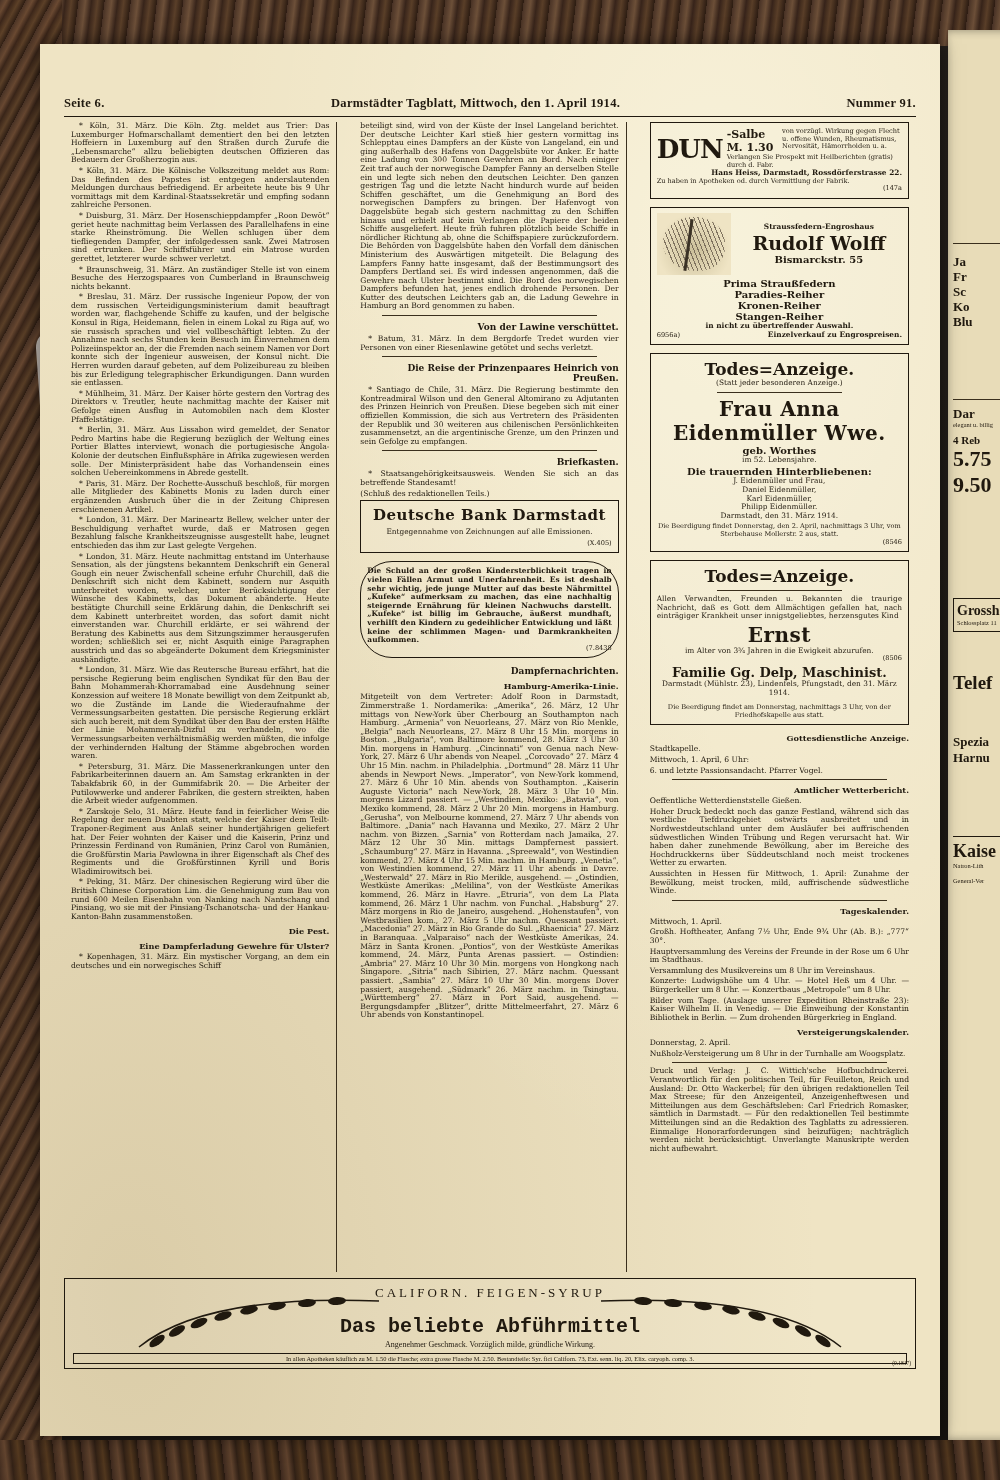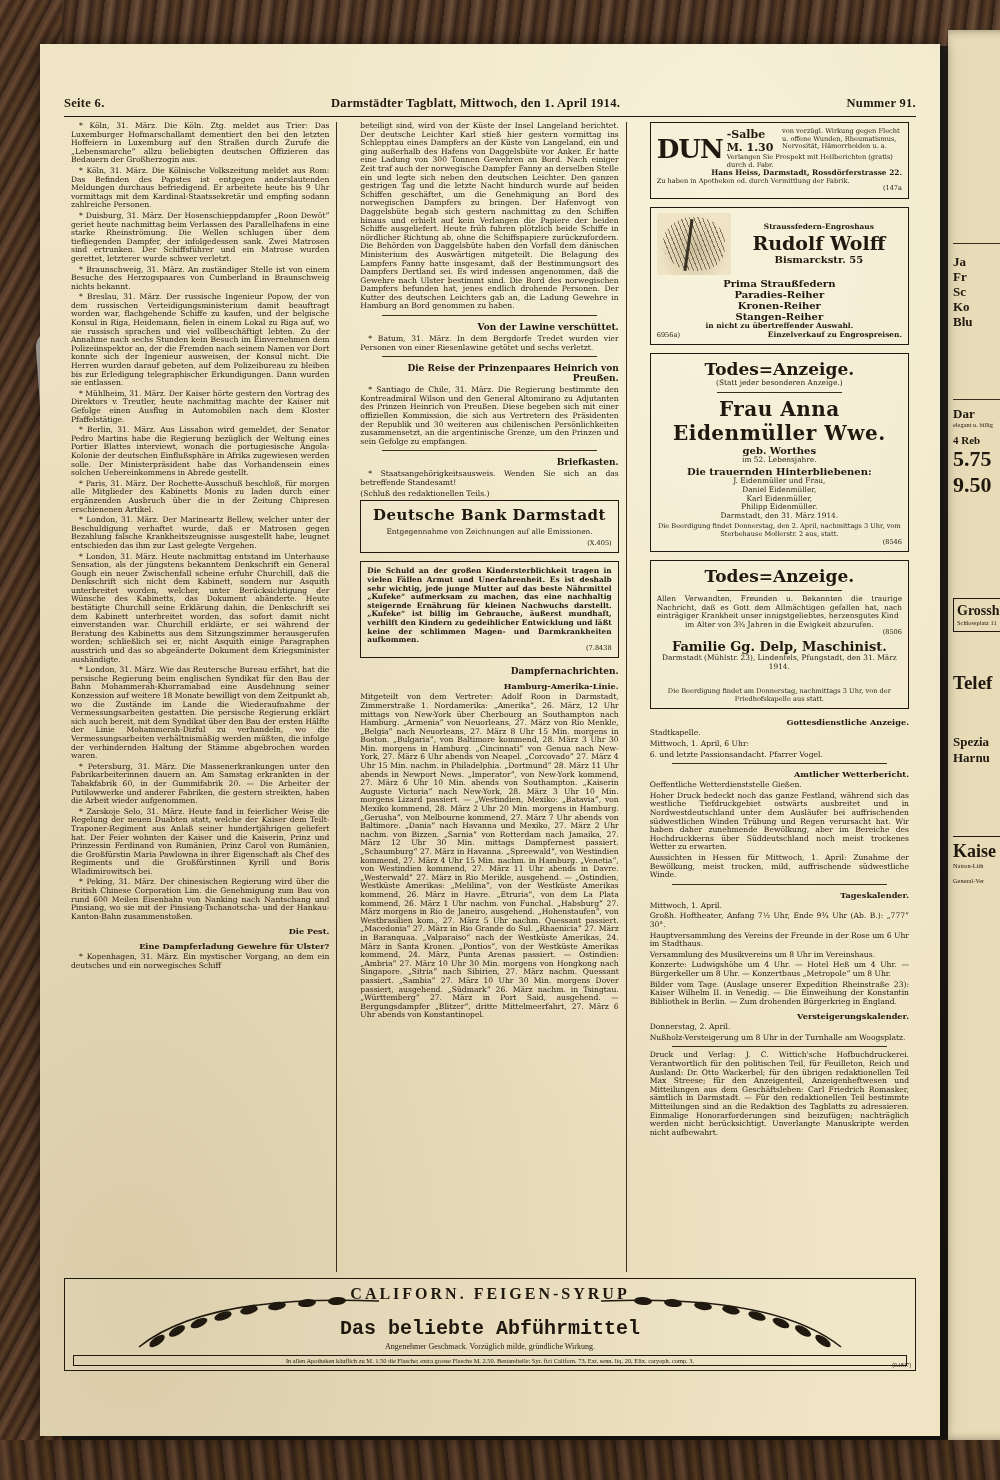--- a/index.html
+++ b/index.html
@@ -136,21 +136,21 @@
     border:1.6px solid #20190f;margin-top:6px;padding:6px 8px 4px;
     text-align:center;position:relative;background:rgba(255,255,255,.08);
   }
   .califig .word{
     font-size:60px;font-weight:bold;letter-spacing:4px;
     color:#efe4c4;
     -webkit-text-stroke:2.5px #20190f;
     line-height:62px;
     font-family:"DejaVu Sans", sans-serif;
   }
-  .califig .sub{font-size:16px;letter-spacing:3px;font-weight:bold;}
+  .califig .sub{font-size:13px;letter-spacing:3px;font-weight:normal;}
   .califig .slogan{font-size:20px;font-weight:bold;margin-top:14px;font-family:Liberation Mono, monospace;}
   .califig .line{font-size:8px;margin-top:2px;}
   .califig .foot{
     border:1px solid #20190f;margin-top:4px;font-size:6.4px;padding:1px 2px;
   }
   .wreath{position:absolute;left:14px;top:10px;width:822px;height:74px;pointer-events:none;}
   .imprint{font-size:6.4px;line-height:7.4px;text-align:justify;font-family:"DejaVu Serif",serif;}
   .vert{font-size:13px;font-weight:bold;line-height:15px;}
   .small-note{font-size:6.4px;line-height:7.4px;}
   .right-num{text-align:right;font-size:6.4px;}
@@ -244,21 +244,21 @@
           <div class="hd">Briefkasten.</div>
           <p class="ind">* Staatsangehörigkeitsausweis. Wenden Sie sich an das betreffende Standesamt!</p>
           <p class="center" style="text-indent:0">(Schluß des redaktionellen Teils.)</p>
 
           <div class="ad">
             <div class="big">Deutsche Bank Darmstadt</div>
             <div class="sm" style="margin-top:4px;">Entgegennahme von Zeichnungen auf alle Emissionen.</div>
             <div class="xs" style="text-align:right;margin-top:3px;">(X.405)</div>
           </div>
 
-          <div class="ad" style="text-align:justify;">
+          <div class="ad" style="text-align:justify;border-radius:32px;">
             <div class="sm bold">Die Schuld an der großen Kindersterblichkeit tragen in vielen Fällen Armut und Unerfahrenheit. Es ist deshalb sehr wichtig, jede junge Mutter auf das beste Nährmittel „Kufeke“ aufmerksam zu machen, das eine nachhaltig steigernde Ernährung für kleinen Nachwuchs darstellt. „Kufeke“ ist billig im Gebrauche, äußerst mundhaft, verhilft den Kindern zu gedeihlicher Entwicklung und läßt keine der schlimmen Magen- und Darmkrankheiten aufkommen.</div>
             <div class="xs" style="text-align:right;">(7.8438</div>
           </div>
 
           <div class="hd">Dampfernachrichten.</div>
           <div class="hd sm">Hamburg-Amerika-Linie.</div>
           <p>Mitgeteilt von dem Vertreter: Adolf Roon in Darmstadt, Zimmerstraße 1. Nordamerika: „Amerika“, 26. März, 12 Uhr mittags von New-York über Cherbourg an Southampton nach Hamburg. „Armenia“ von Neuorleans, 27. März von Rio Menkle, „Belgia“ nach Neuorleans, 27. März 8 Uhr 15 Min. morgens in Boston. „Bulgaria“, von Baltimore kommend, 28. März 3 Uhr 30 Min. morgens in Hamburg. „Cincinnati“ von Genua nach New-York, 27. März 6 Uhr abends von Neapel. „Corcovado“ 27. März 4 Uhr 15 Min. nachm. in Philadelphia. „Dortmund“ 28. März 11 Uhr abends in Newport News. „Imperator“, von New-York kommend, 27. März 6 Uhr 10 Min. abends von Southampton. „Kaiserin Auguste Victoria“ nach New-York, 28. März 3 Uhr 10 Min. morgens Lizard passiert. — „Westindien, Mexiko: „Batavia“, von Mexiko kommend, 28. März 2 Uhr 20 Min. morgens in Hamburg. „Gerusha“, von Melbourne kommend, 27. März 7 Uhr abends von Baltimore. „Dania“ nach Havanna und Mexiko, 27. März 2 Uhr nachm. von Bizzen. „Sarnia“ von Rotterdam nach Jamaika, 27. März 12 Uhr 30 Min. mittags Dampfernest passiert. „Schaumburg“ 27. März in Havanna. „Spreewald“, von Westindien kommend, 27. März 4 Uhr 15 Min. nachm. in Hamburg. „Venetia“, von Westindien kommend, 27. März 11 Uhr abends in Davre. „Westerwald“ 27. März in Rio Merikle, ausgehend. — „Ostindien, Westküste Amerikas: „Melilina“, von der Westküste Amerikas kommend, 26. März in Havre. „Etruria“, von dem La Plata kommend, 26. März 1 Uhr nachm. von Funchal. „Habsburg“ 27. März morgens in Rio de Janeiro, ausgehend. „Hohenstaufen“, von Westbrasilien kom., 27. März 5 Uhr nachm. Quessant passiert. „Macedonia“ 27. März in Rio Grande do Sul. „Rhaenicia“ 27. März in Baranquaa. „Valparaiso“ nach der Westküste Amerikas, 24. März in Santa Kronen. „Pontios“, von der Westküste Amerikas kommend, 24. März, Punta Arenas passiert. — Ostindien: „Ambria“ 27. März 10 Uhr 30 Min. morgens von Hongkong nach Singapore. „Sitria“ nach Sibirien, 27. März nachm. Quessant passiert. „Sambia“ 27. März 10 Uhr 30 Min. morgens Dover passiert, ausgehend. „Südmark“ 26. März nachm. in Tsingtau. „Württemberg“ 27. März in Port Said, ausgehend. — Bergungsdampfer „Blitzer“, dritte Mittelmeerfahrt, 27. März 6 Uhr abends von Konstantinopel.</p>
         </div>
 
         <div class="col">
@@ -313,25 +313,26 @@
 Philipp Eidenmüller.</div>
             <div class="sm">Darmstadt, den 31. März 1914.</div>
             <div class="xs" style="margin-top:3px;">Die Beerdigung findet Donnerstag, den 2. April, nachmittags 3 Uhr, vom Sterbehause Mollerstr. 2 aus, statt.</div>
             <div class="xs" style="text-align:right;">(8546</div>
           </div>
 
           <div class="ad todes">
             <div class="title">Todes=Anzeige.</div>
             <div class="sep short"></div>
             <div class="sm" style="text-align:justify;">Allen Verwandten, Freunden u. Bekannten die traurige Nachricht, daß es Gott dem Allmächtigen gefallen hat, nach einträgiger Krankheit unser innigstgeliebtes, herzensgutes Kind</div>
+            <div class="name big" style="margin-top:2px;">Ernst</div>
             <div class="sm">im Alter von 3¾ Jahren in die Ewigkeit abzurufen.</div>
             <div class="xs" style="text-align:right;">(8506</div>
             <div class="med" style="font-size:13px;margin-top:2px;">Familie Gg. Delp, Maschinist.</div>
             <div class="sm">Darmstadt (Mühlstr. 23), Lindenfels, Pfungstadt, den 31. März 1914.</div>
-            <div class="xs" style="margin-top:17px;">Die Beerdigung findet am Donnerstag, nachmittags 3 Uhr, von der Friedhofskapelle aus statt.</div>
+            <div class="xs" style="margin-top:7px;">Die Beerdigung findet am Donnerstag, nachmittags 3 Uhr, von der Friedhofskapelle aus statt.</div>
           </div>
 
           <div class="hd sm">Gottesdienstliche Anzeige.</div>
           <p class="center" style="text-indent:0">Stadtkapelle.</p>
           <p class="center" style="text-indent:0">Mittwoch, 1. April, 6 Uhr:</p>
           <p class="center" style="text-indent:0">6. und letzte Passionsandacht. Pfarrer Vogel.</p>
 
           <div class="sep"></div>
           <div class="hd sm">Amtlicher Wetterbericht.</div>
           <p class="center" style="text-indent:0">Oeffentliche Wetterdienststelle Gießen.</p>

